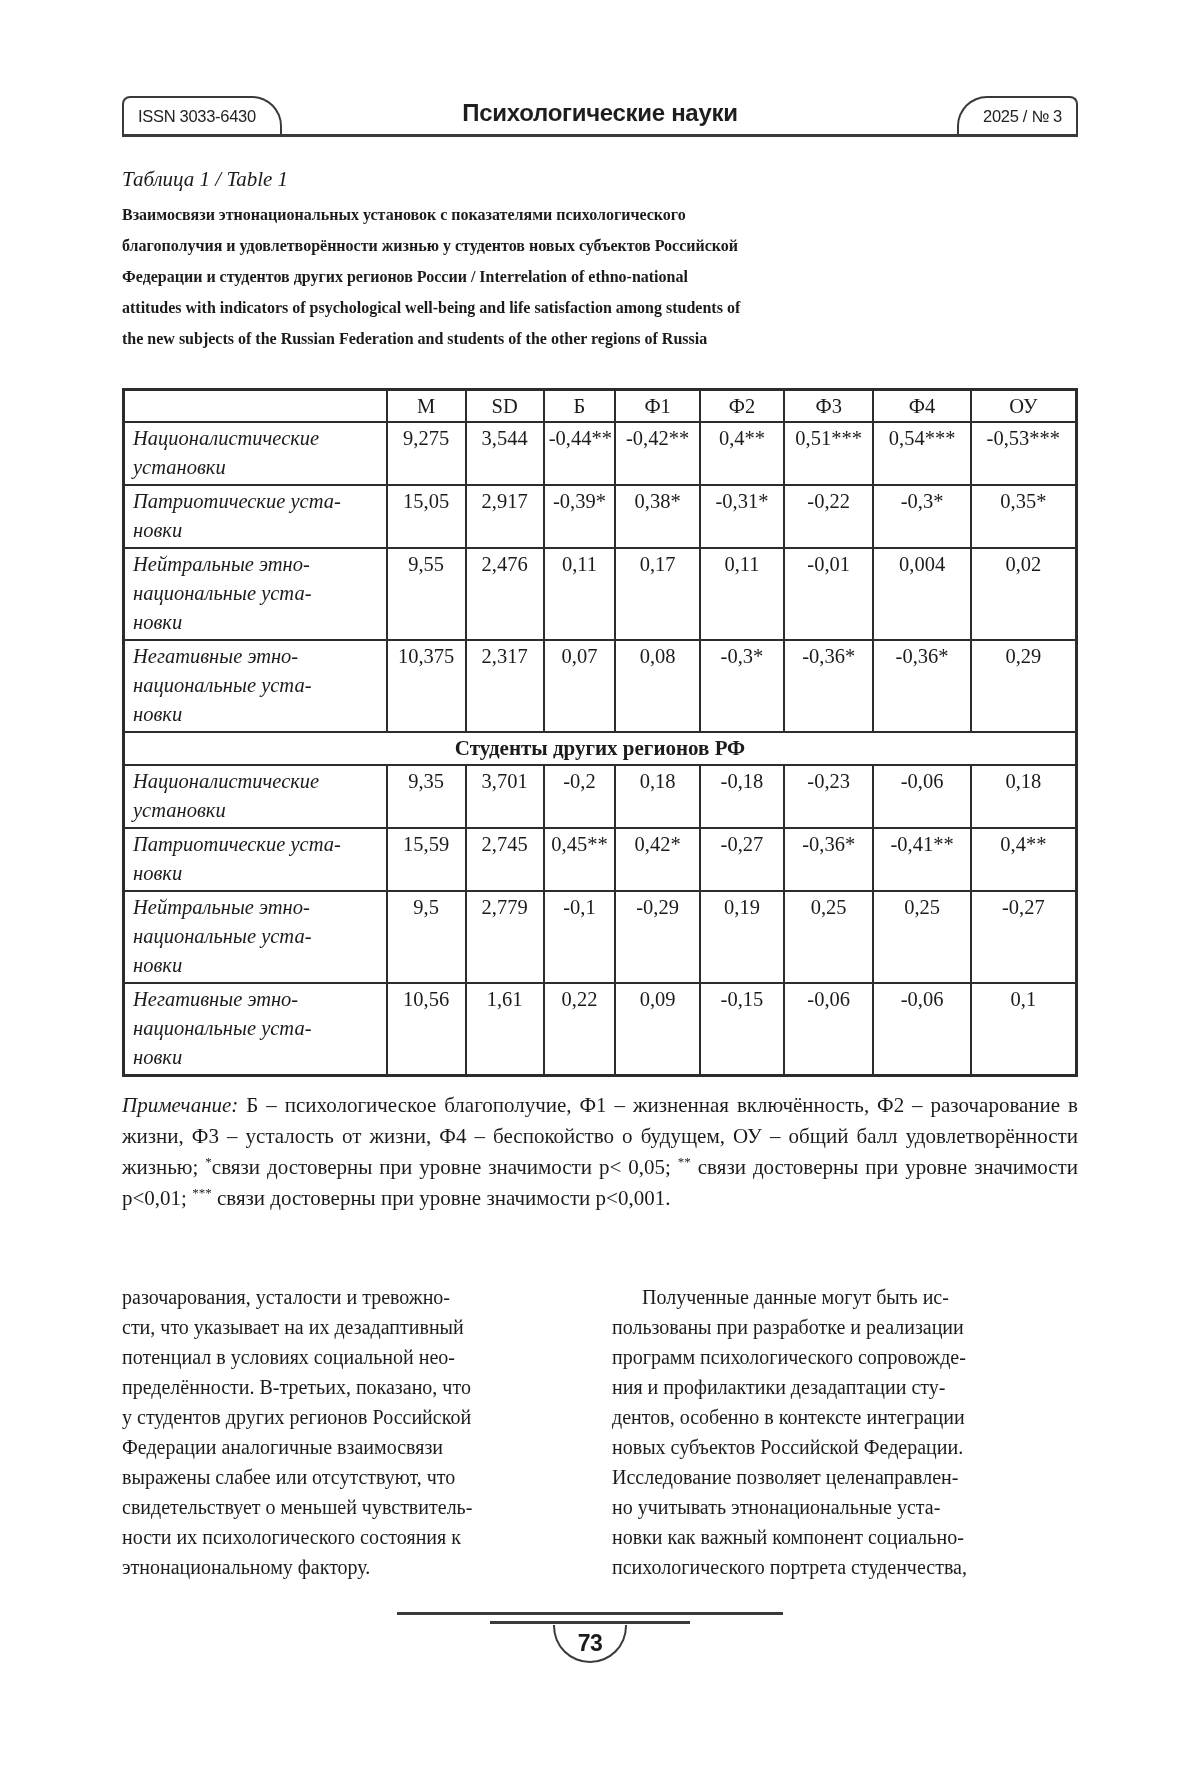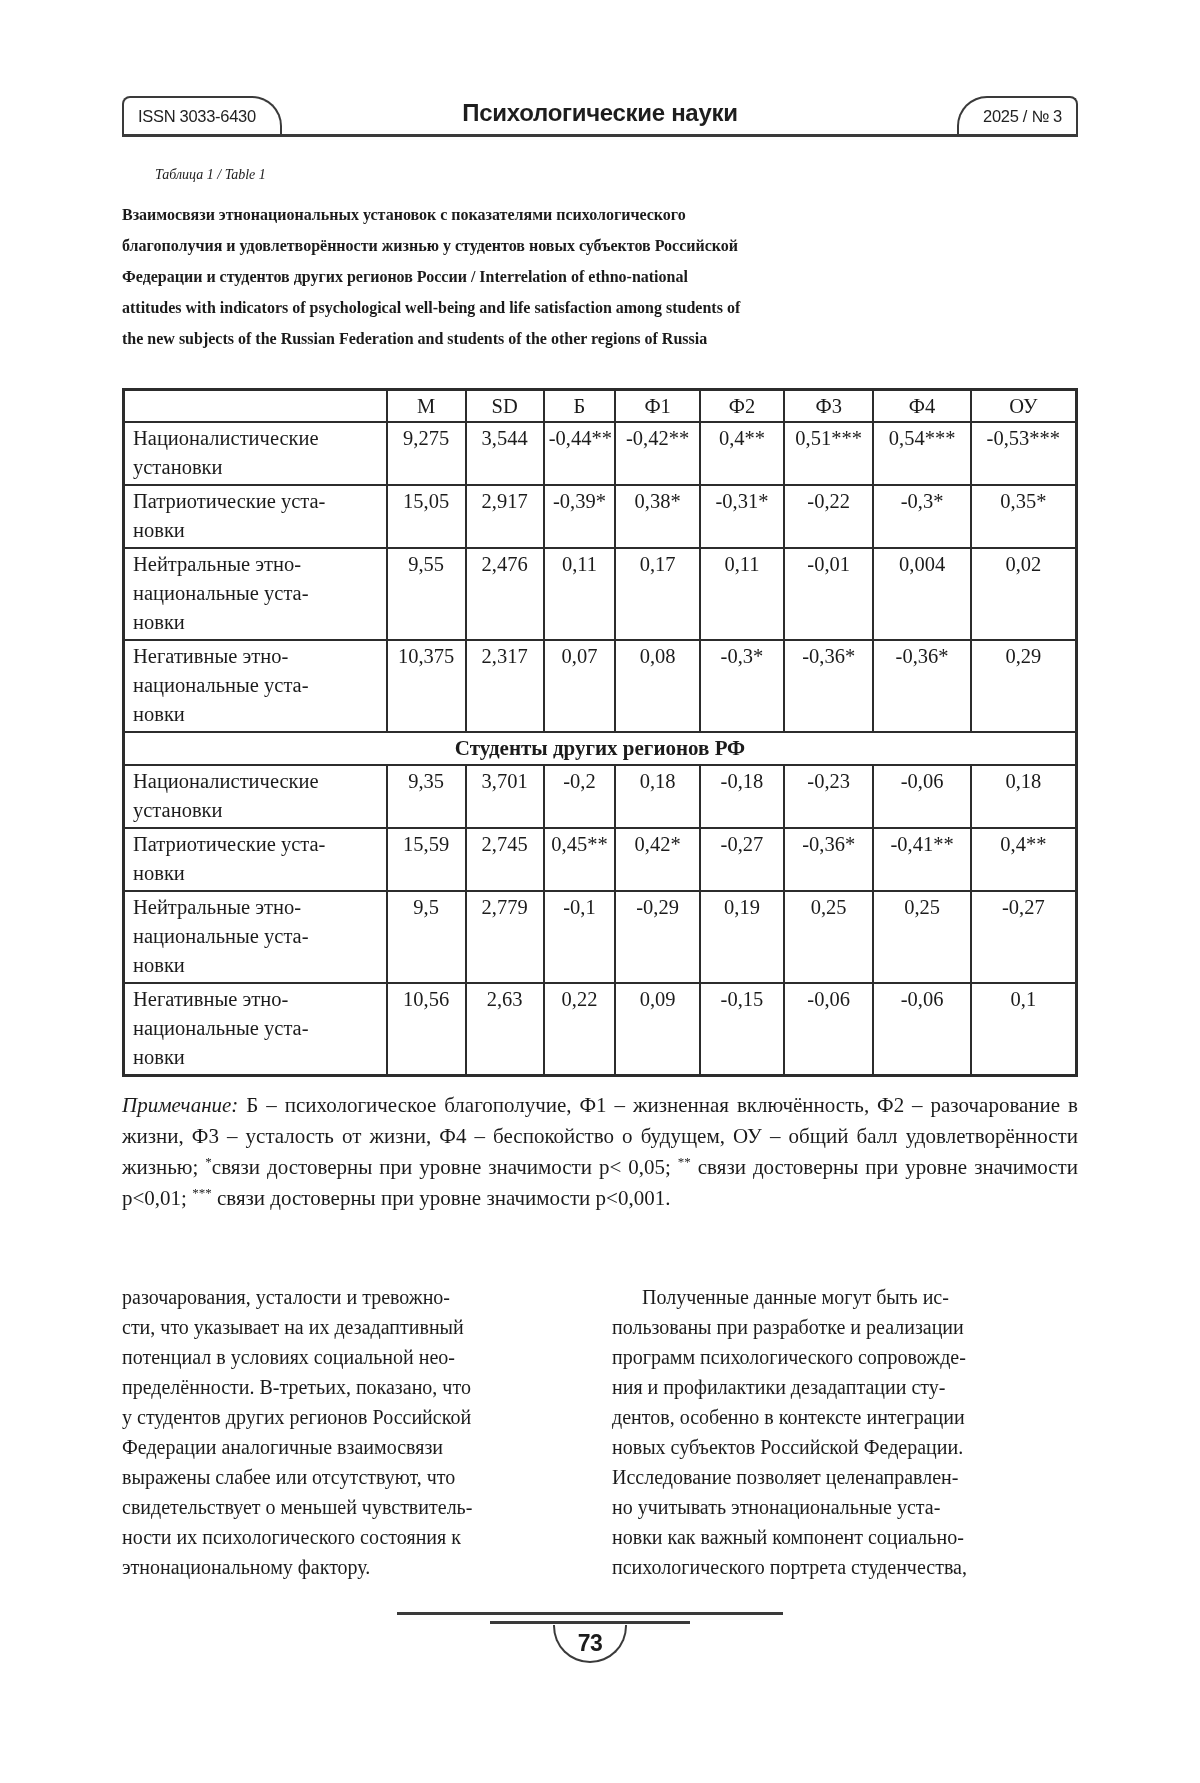--- a/index.html
+++ b/index.html
@@ -15,34 +15,34 @@
     border-bottom:3px solid #3a3a3a; position:absolute; }
   .tab { position:absolute; bottom:0; height:38px; display:flex; align-items:center;
     border:2.5px solid #3a3a3a; border-bottom:none;
     font-family:"Liberation Sans",sans-serif; font-size:16.5px; letter-spacing:-0.3px; color:#222; }
   .tab-left  { left:0;  padding:0 24px 0 14px; border-radius:8px 30px 0 0;text-align:right; }
   .tab-right { right:0; padding:0 14px 0 24px; border-radius:30px 8px 0 0;justify-content:flex-end; }
   .head-center { position:absolute; left:50%; transform:translateX(-50%); bottom:7px;
     font-family:"Liberation Sans",sans-serif; font-weight:700; font-size:24px;
     letter-spacing:-0.3px; color:#1e1e1e; white-space:nowrap; }
 
-  .caption { top:167px; left:122px; font-style:italic; font-size:14px; position:absolute;margin-left:33px; }
+  .caption { top:167px; left:122px; font-style:italic; font-size:21px; position:absolute; }
 
   .doc-title { top:199px; left:122px; width:956px; position:absolute;
     font-weight:700; font-size:16px; line-height:31px; white-space:pre-line; }
 
   
   table.data-table { top:388px; left:122px; width:956px; position:absolute;
     border-collapse:collapse; border:3px solid #2c2c2c; table-layout:fixed; }
   .data-table td, .data-table th {
     border:2px solid #2c2c2c; font-size:20.5px; font-weight:normal;
     text-align:center; vertical-align:top; padding:1px 4px; line-height:29px; }
   .data-table th { line-height:28px; padding:1px 2px; }
   .data-table td.sect { font-weight:700; line-height:27px; padding:2px; font-size:21px; }
-  .data-table td.lbl  { text-align:left; white-space:pre-line; padding:1px 6px 2px 8px; line-height:29px; }
+  .data-table td.lbl  { text-align:left; white-space:pre-line; padding:1px 6px 2px 8px; line-height:29px;font-style:italic; }
 
   
   .note { top:1090px; left:122px; width:956px; position:absolute;
     font-size:21px; line-height:31px; text-align:justify; }
   .note .it { font-style:italic; }
   .note sup { font-size:13px; line-height:0; vertical-align:super; }
 
   
   .col { top:1282px; width:466px; position:absolute;
     font-size:20px; line-height:30px; white-space:pre-line; text-align:left; }
@@ -194,21 +194,21 @@
     <td>0,19</td>
     <td>0,25</td>
     <td>0,25</td>
     <td>-0,27</td>
   </tr>
   <tr>
     <td class="lbl">Негативные этно-
 национальные уста-
 новки</td>
     <td>10,56</td>
-    <td>2,63</td>
+    <td>1,61</td>
     <td>0,22</td>
     <td>0,09</td>
     <td>-0,15</td>
     <td>-0,06</td>
     <td>-0,06</td>
     <td>0,1</td>
   </tr>
 </tbody>
   </table>
 

